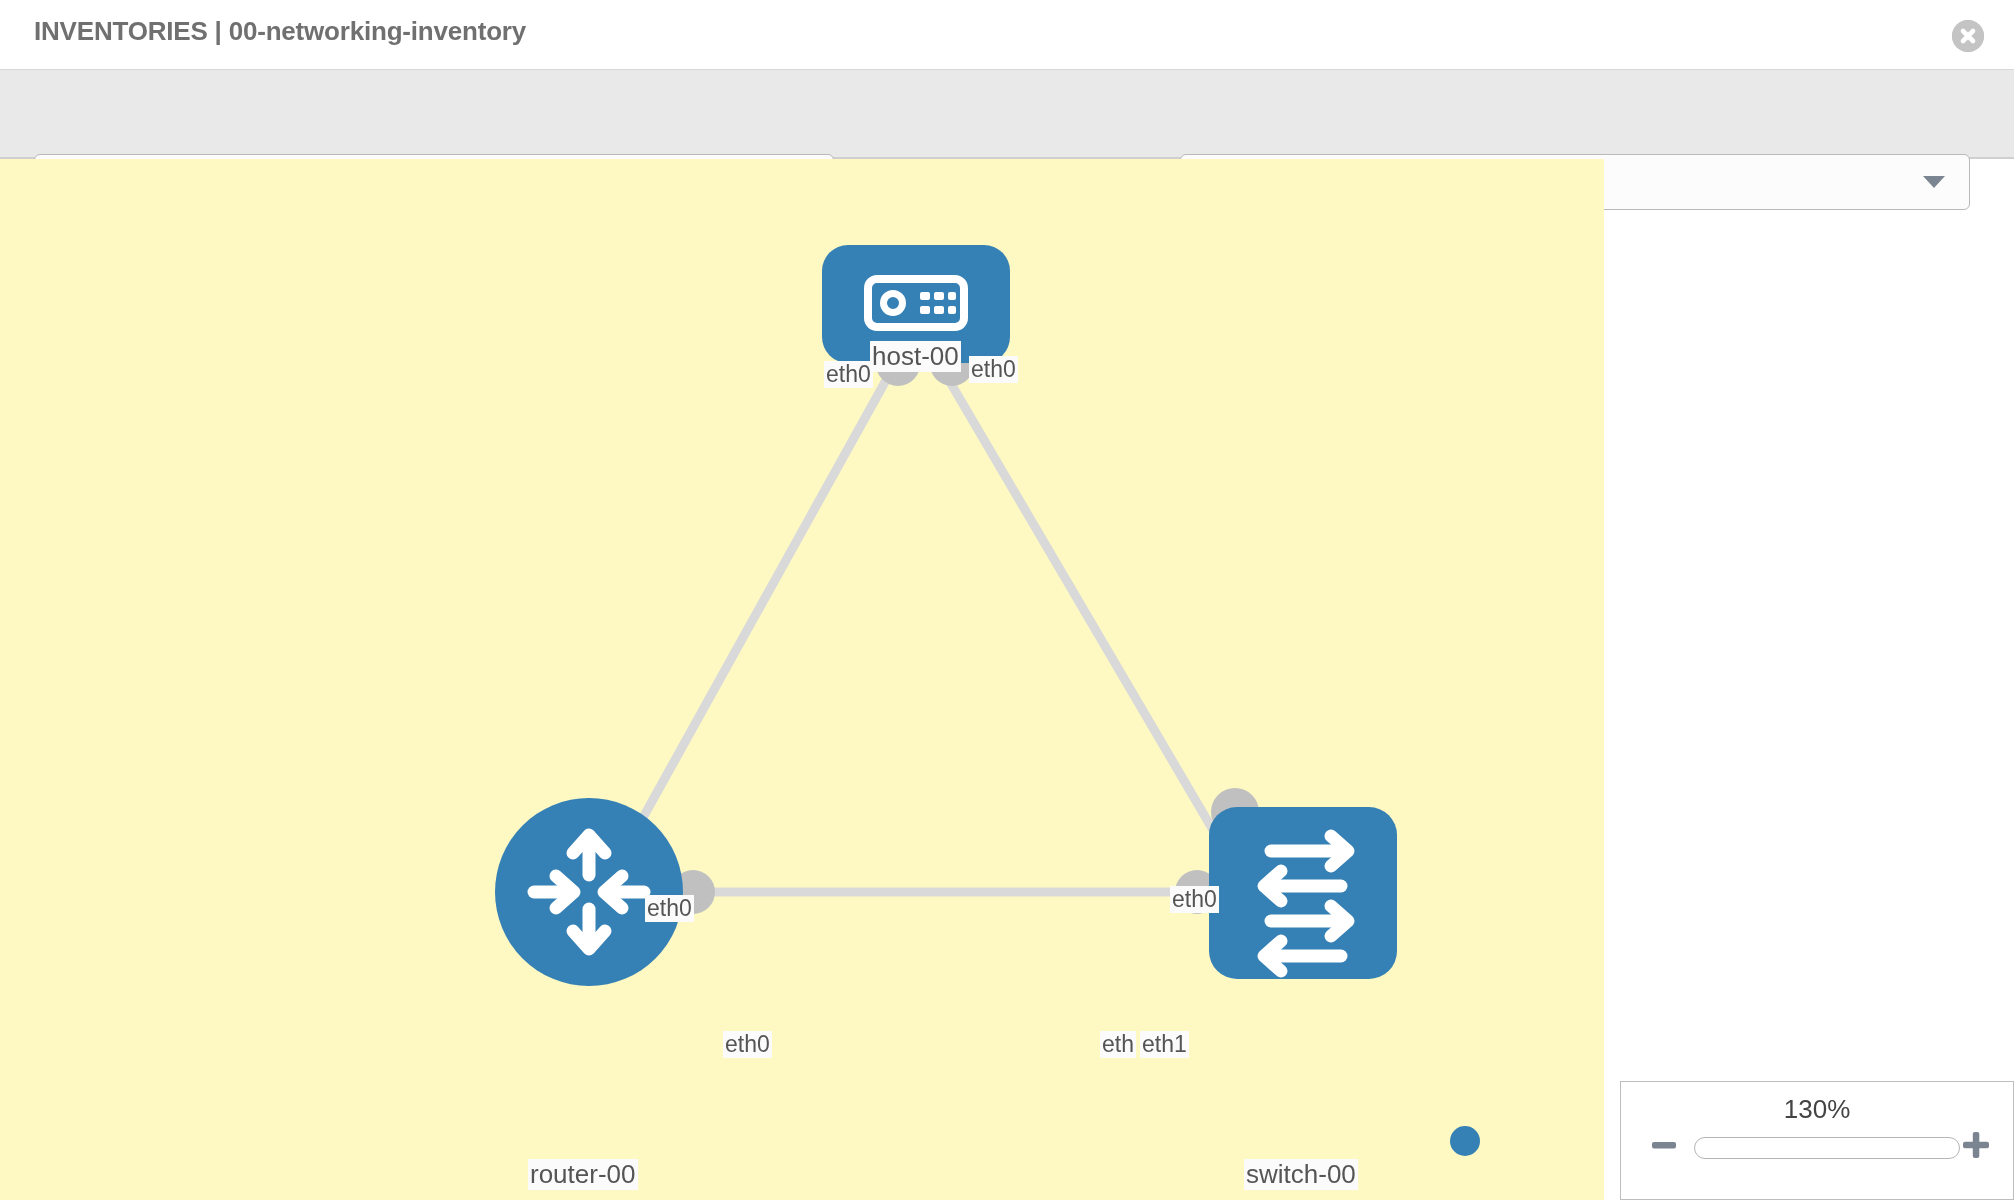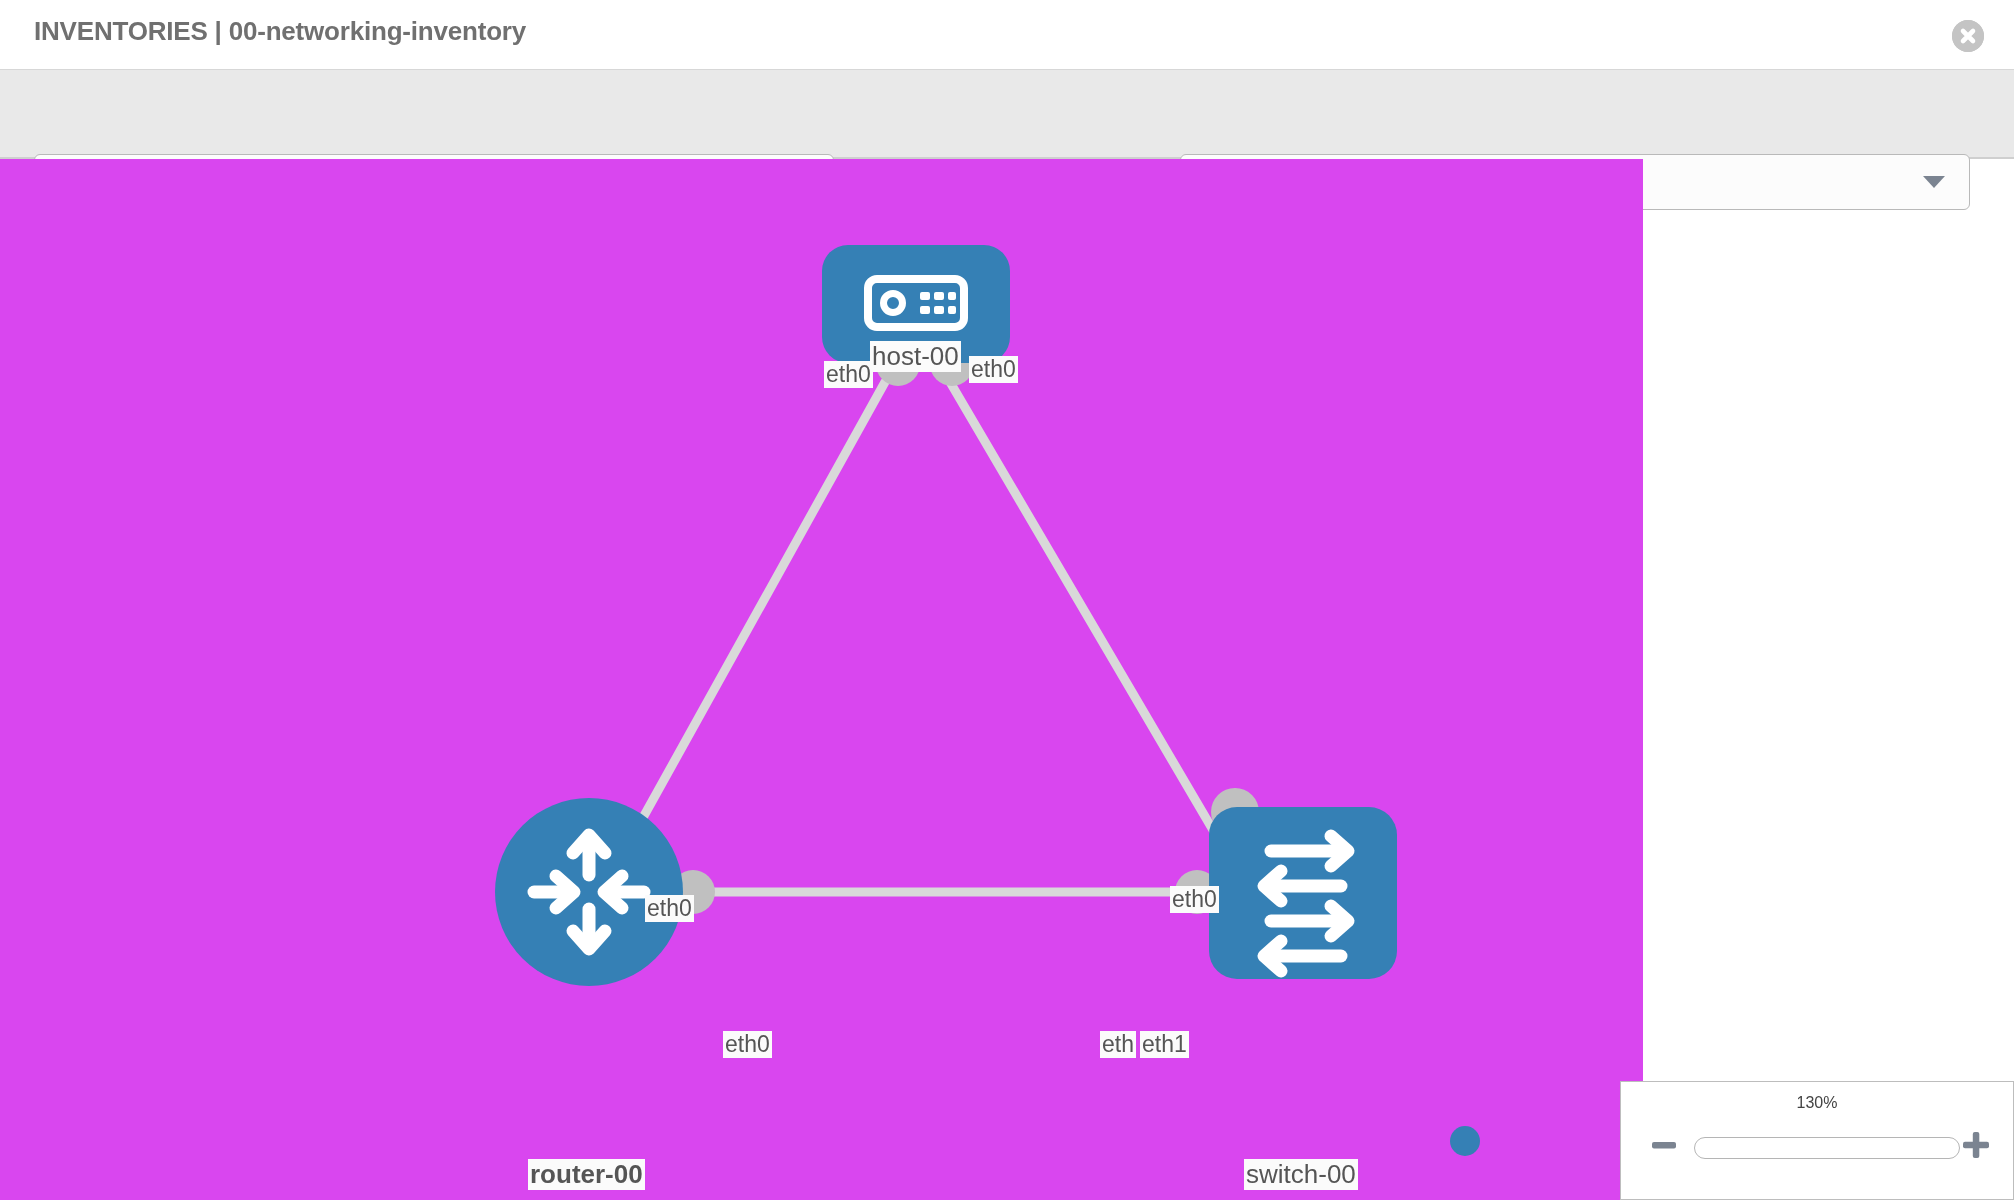--- a/index.html
+++ b/index.html
@@ -87,23 +87,22 @@
     cursor: pointer;
   }
   #wrench-icon { left: 1040px; }
   #key-icon    { left: 1110px; }
 
   
   #canvas {
     position: absolute;
     left: 0; top: 159px;
     width: 1604px; height: 1041px;
-    background: #d946ef;
+    background: #fef9c3;
     overflow: hidden;
-    padding-left: 39px;
   }
   #graph-svg { position: absolute; left: 0; top: 0; }
 
   .node-label {
     position: absolute;
     font-size: 26px;
     color: #555555;
     background: #fbfbfb;
     white-space: nowrap;
     padding: 0 2px;
@@ -123,21 +122,21 @@
     left: 1620px; top: 1081px;
     width: 394px; height: 119px;
     background: #ffffff;
     border: 1px solid #bdbdbd;
     box-sizing: border-box;
   }
   #zoom-level {
     position: absolute;
     left: 0; right: 0; top: 12px;
     text-align: center;
-    font-size: 16px;
+    font-size: 26px;
     color: #444444;
   }
   #zoom-minus, #zoom-plus {
     position: absolute;
     top: 48px;
     width: 30px; height: 30px;
     cursor: pointer;
   }
   #zoom-minus { left: 28px; }
   #zoom-plus  { right: 22px; }
@@ -269,21 +268,21 @@
           <line x1="1271" y1="762" x2="1345" y2="762"></line>
           <polyline points="1331,747 1348,762 1331,777"></polyline>
 
           <line x1="1341" y1="797" x2="1267" y2="797"></line>
           <polyline points="1281,782 1264,797 1281,812"></polyline>
         </g>
       </g>
     </svg>
 
     <div class="node-label" style="left:870px; top:182px;">host-00</div>
-    <div class="node-label" style="left:528px; top:1000px;font-weight:bold;">router-00</div>
+    <div class="node-label" style="left:528px; top:1000px;">router-00</div>
     <div class="node-label" style="left:1244px; top:1000px;">switch-00</div>
 
     <div class="iface-label" style="left:824px; top:202px;">eth0</div>
     <div class="iface-label" style="left:969px; top:197px;">eth0</div>
     <div class="iface-label" style="left:645px; top:736px;">eth0</div>
     <div class="iface-label" style="left:1170px; top:727px;">eth0</div>
     <div class="iface-label" style="left:723px; top:872px;">eth0</div>
     <div class="iface-label" style="left:1100px; top:872px;">eth</div>
     <div class="iface-label" style="left:1120px; top:872px;margin-left:20px;">eth1</div>
   </div>

